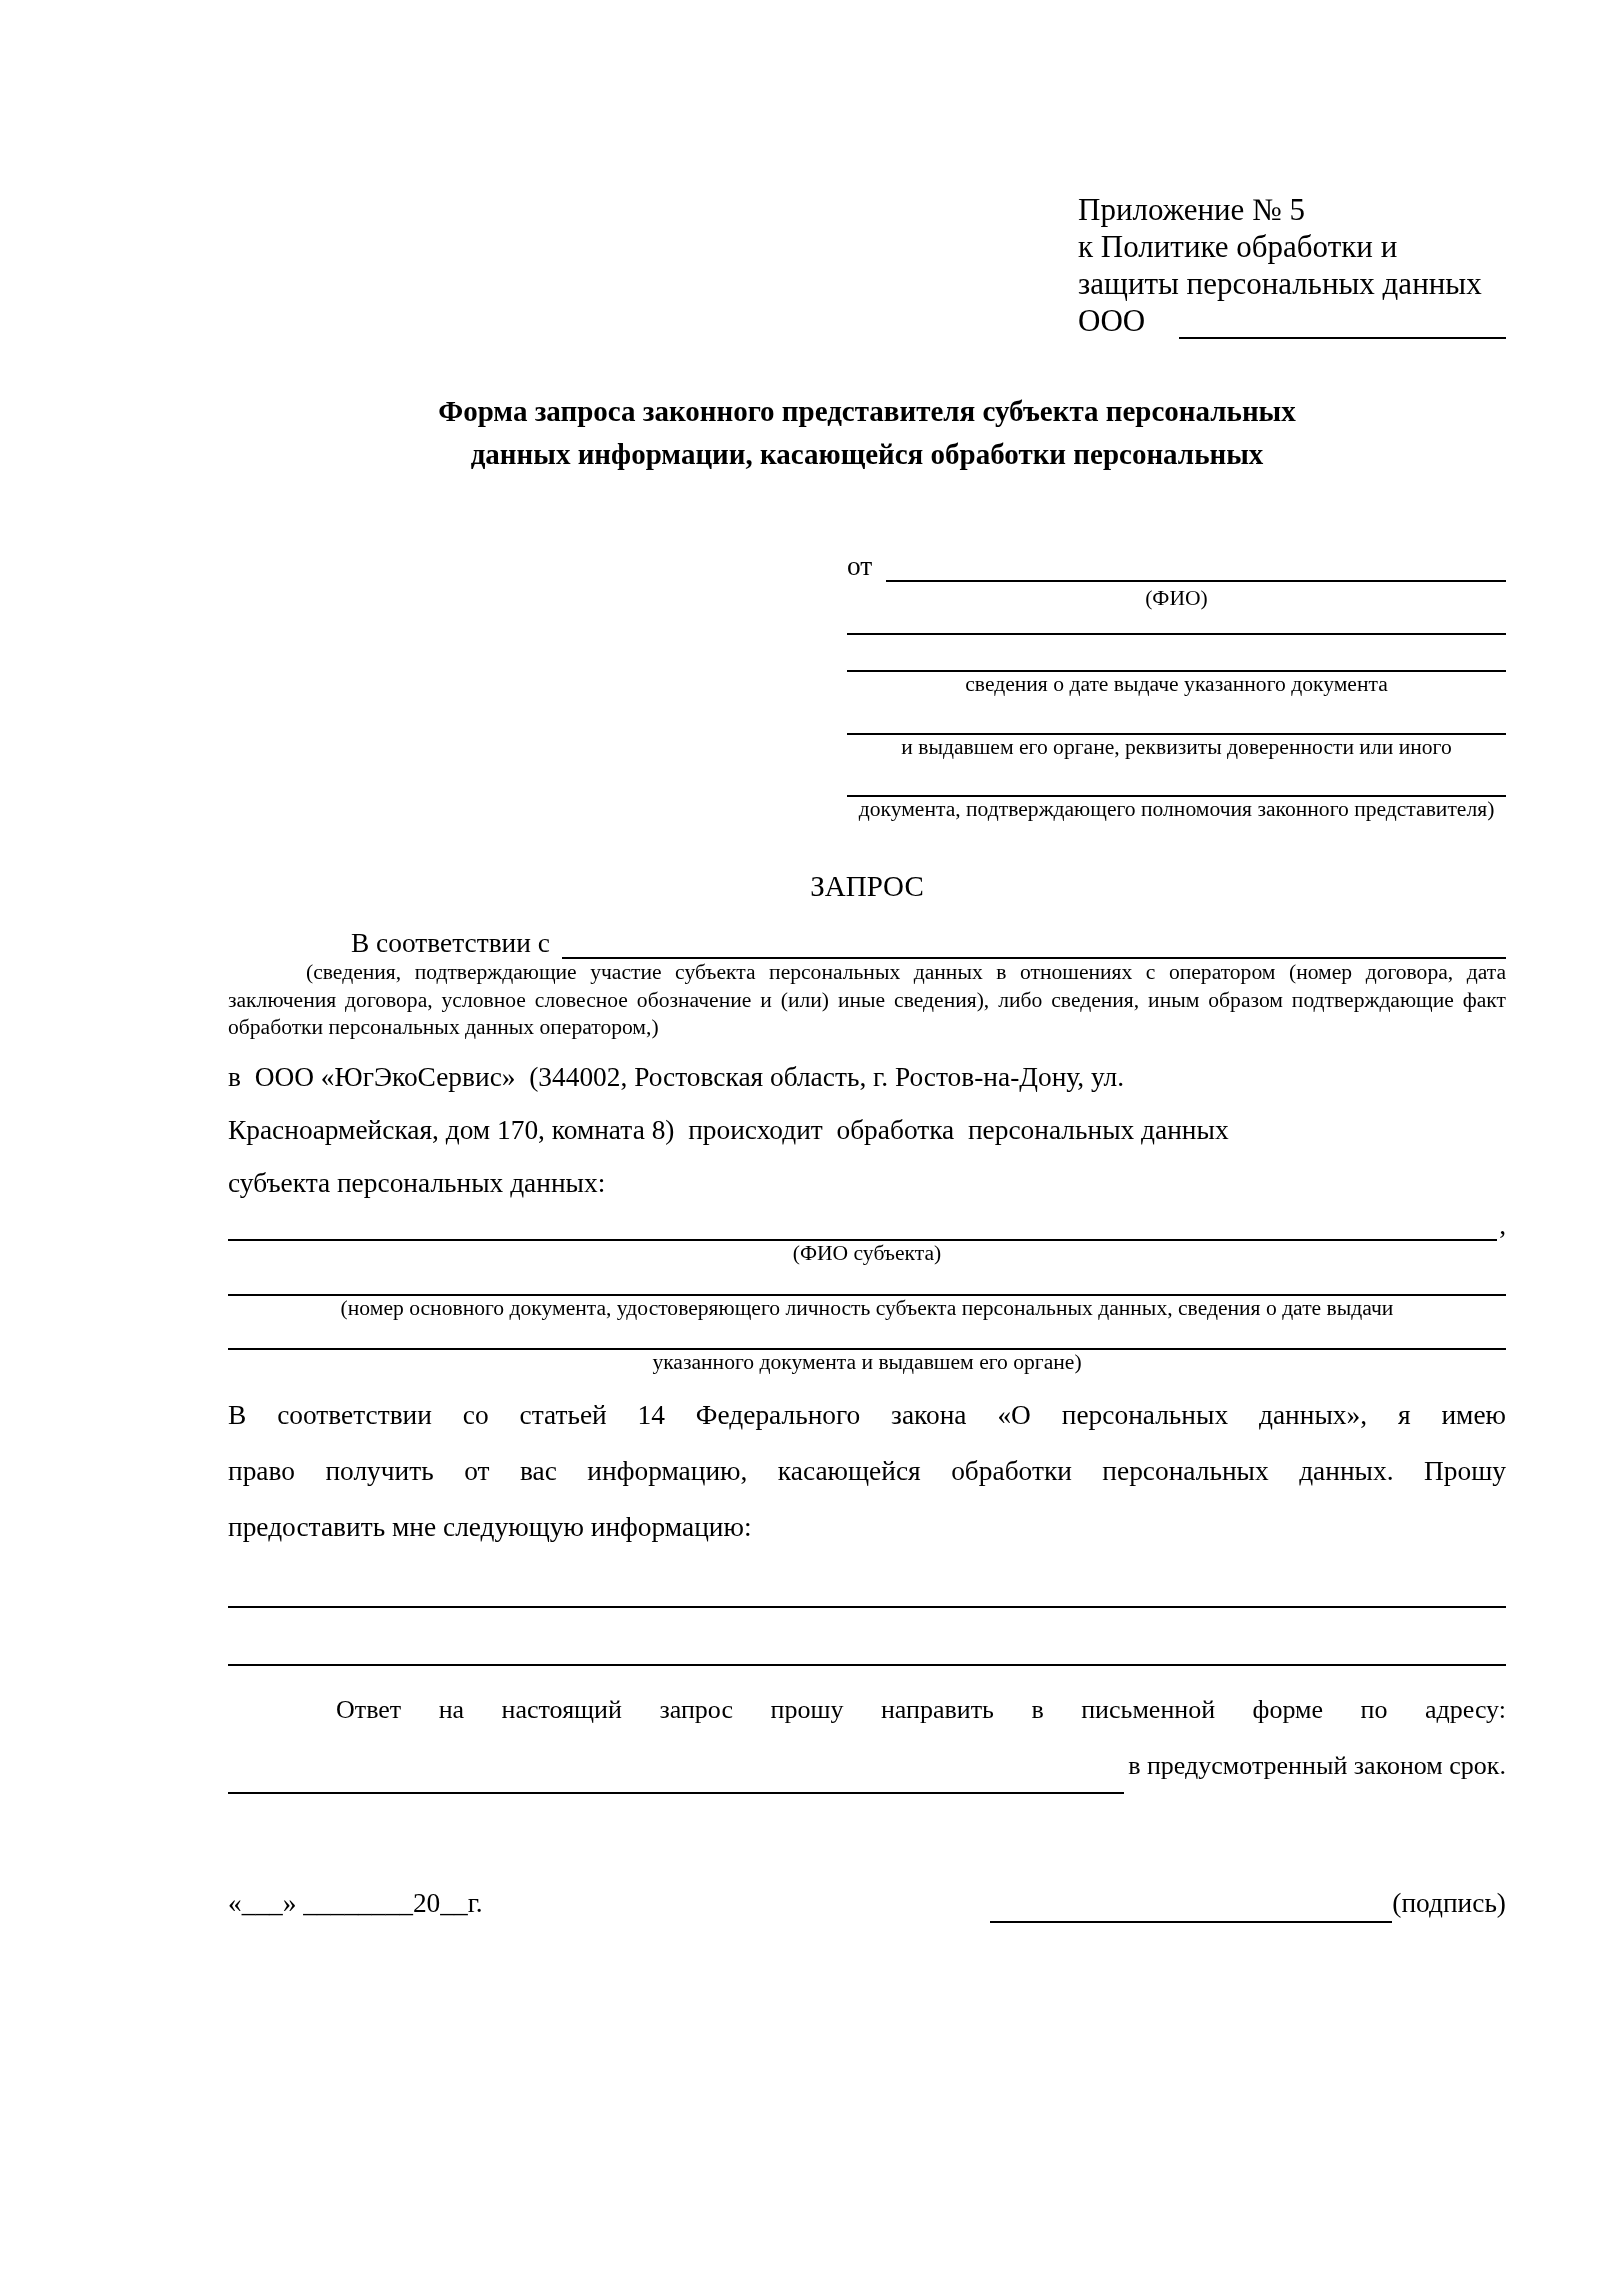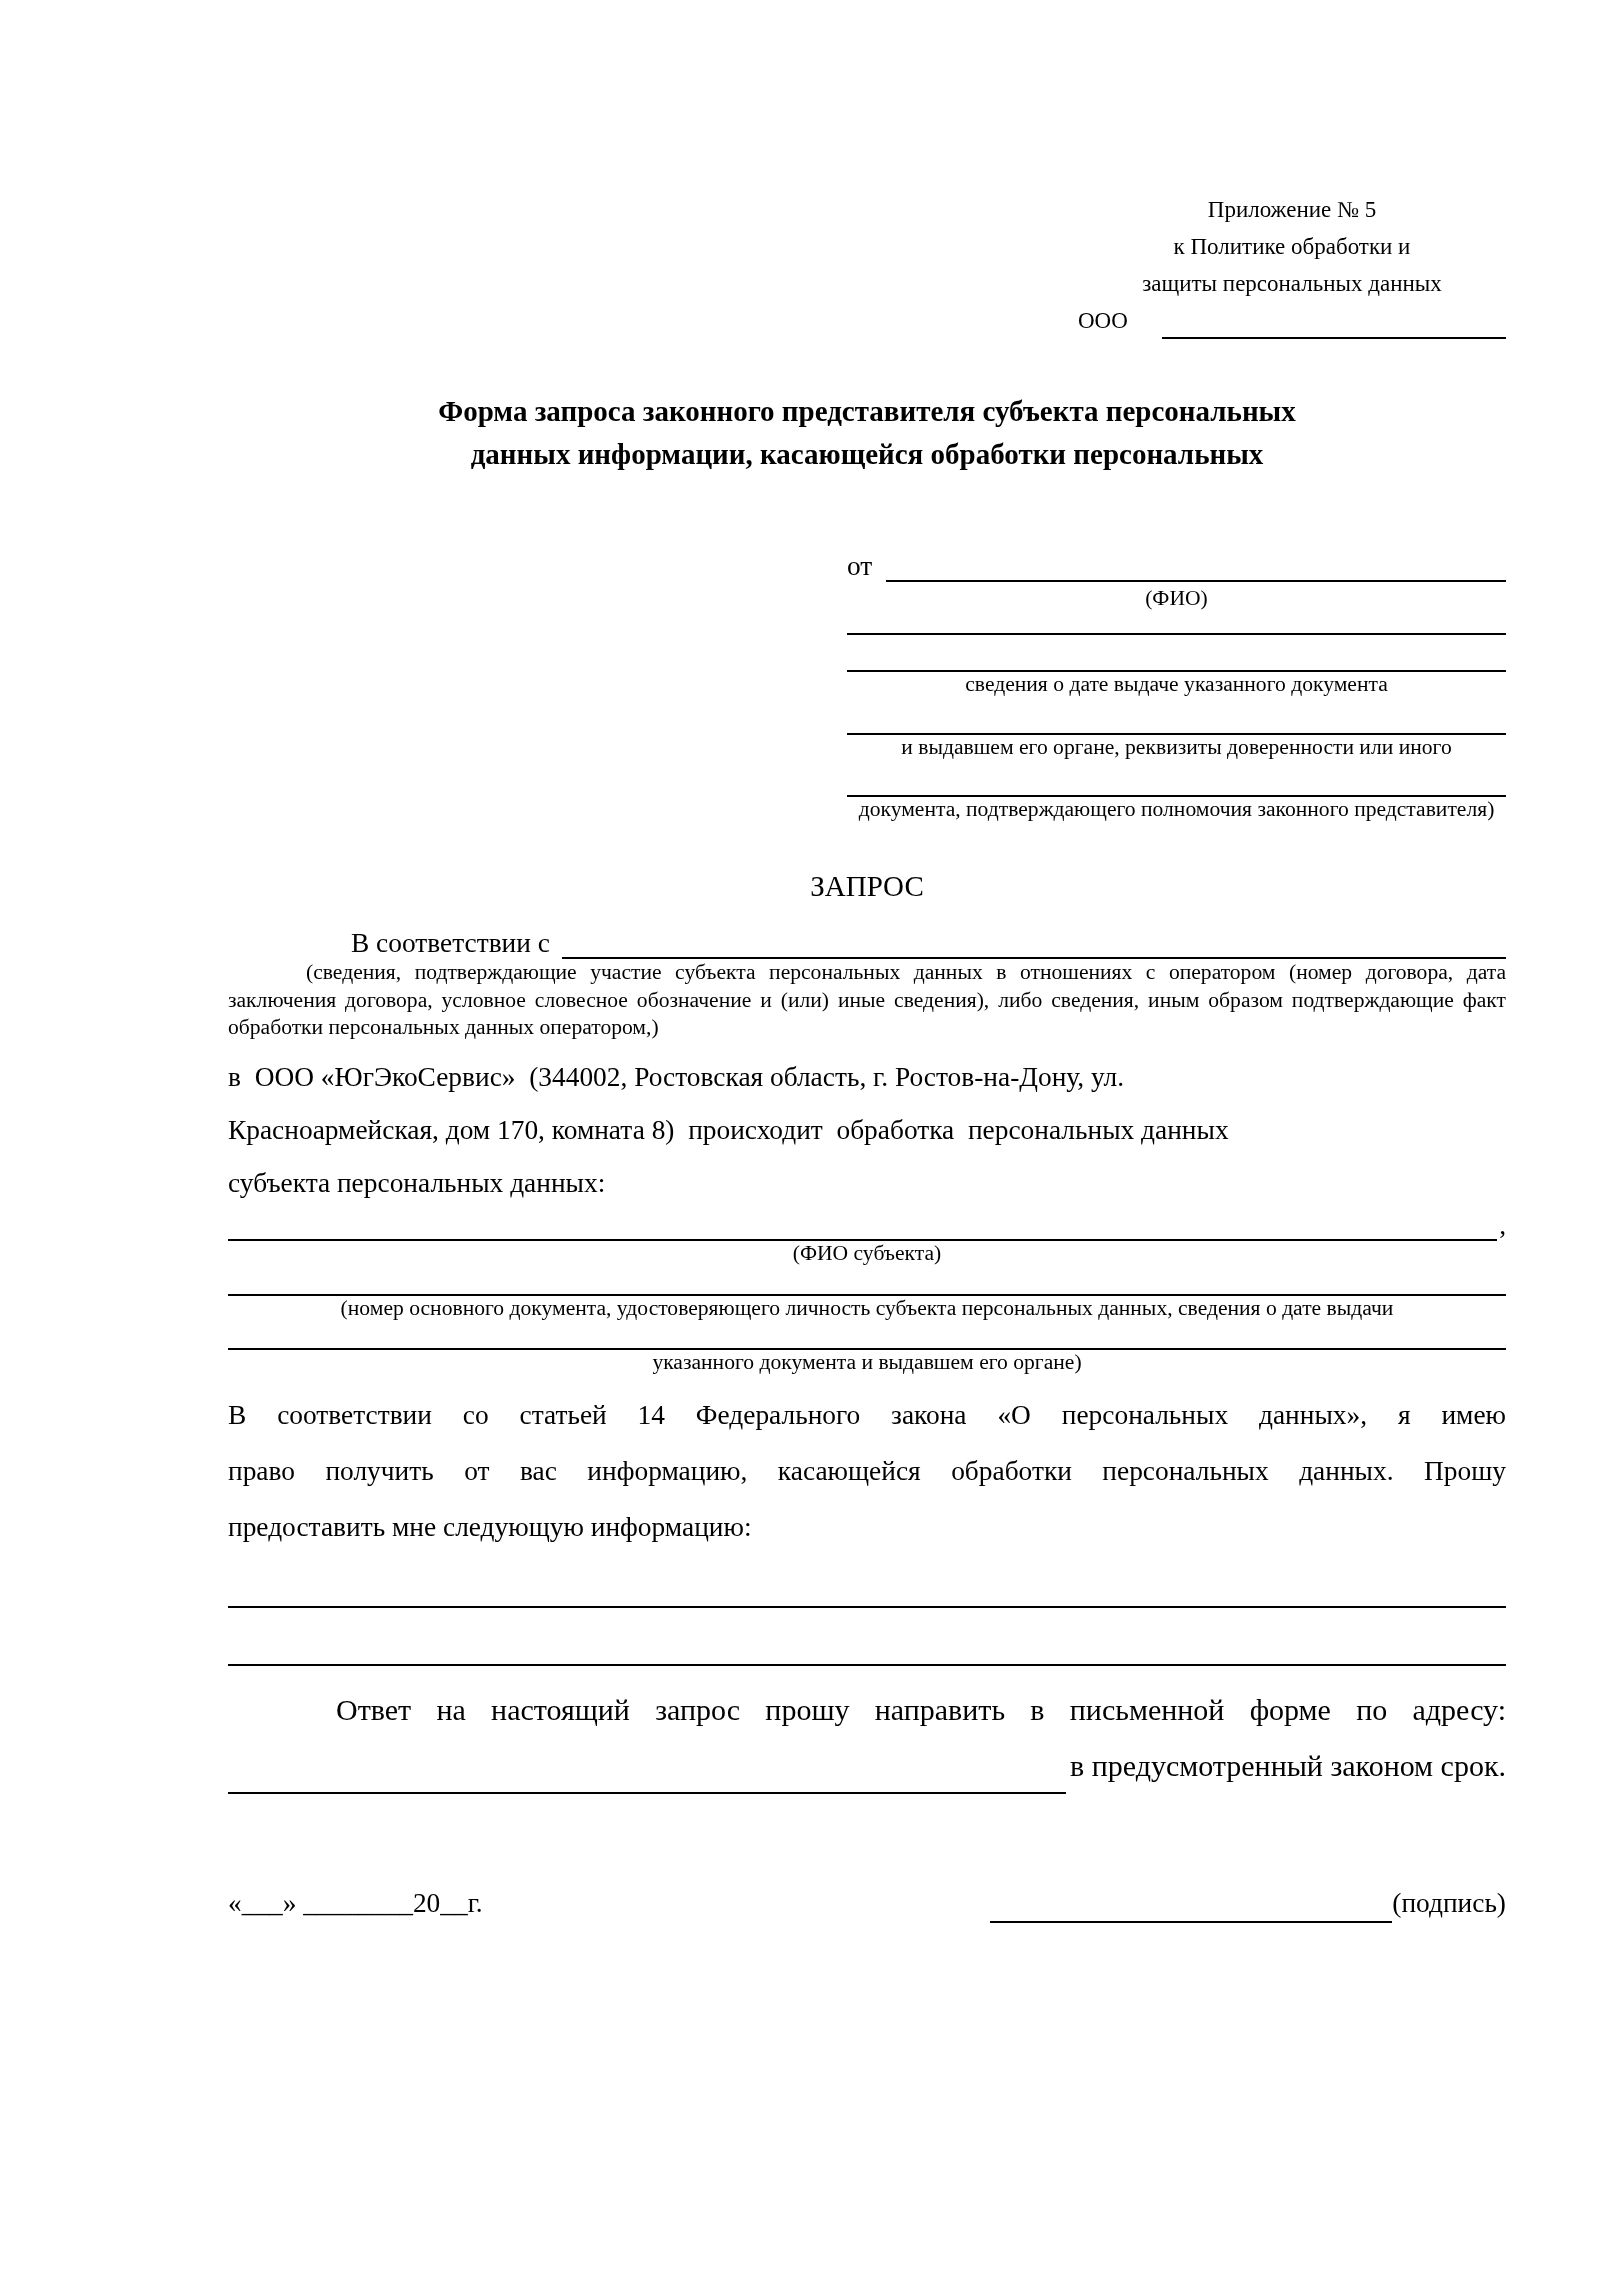--- a/index.html
+++ b/index.html
@@ -14,23 +14,22 @@
     padding: 191px 115px 0 228px; 
     overflow: hidden;
   }
 
   .uline { border-bottom: 2px solid #000; }
 
   
   .appendix {
     width: 428px;
     margin-left: auto;
-    font-size: 23px;
+    font-size: 31px;
     line-height: 37px;
-    text-align: center;
   }
   .appendix-row { display: flex; align-items: flex-end; gap: 34px; }
   .appendix-row .uline { flex: 1; height: 33px; }
 
   
   .form-title {
     margin-top: 51px;
     text-align: center;
     font-weight: bold;
     font-size: 29px;
@@ -94,21 +93,21 @@
   
   .rights-para { margin-top: 11.8px; font-size: 27.4px; line-height: 56px; }
   .just-line { text-align: justify; text-align-last: justify; }
 
   
   .blank-line { height: 0; border-bottom: 2px solid #000; }
   .blank-line.one { margin-top: 51px; }
   .blank-line.two { margin-top: 56px; }
 
   
-  .reply-para { margin-top: 15.7px; font-size: 30px; line-height: 56px; }
+  .reply-para { margin-top: 15.7px; font-size: 26px; line-height: 56px; }
   .reply-sentence { padding-left: 108px; text-align: justify; text-align-last: justify; }
   .reply-row { display: flex; align-items: flex-end; height: 56px; }
   .reply-row .uline { flex: 1; height: 39px; }
   .reply-row .tail { margin-left: 3.9px; white-space: nowrap; }
 
   
   .footer-row {
     margin-top: 90px;
     display: flex;
     justify-content: space-between;

